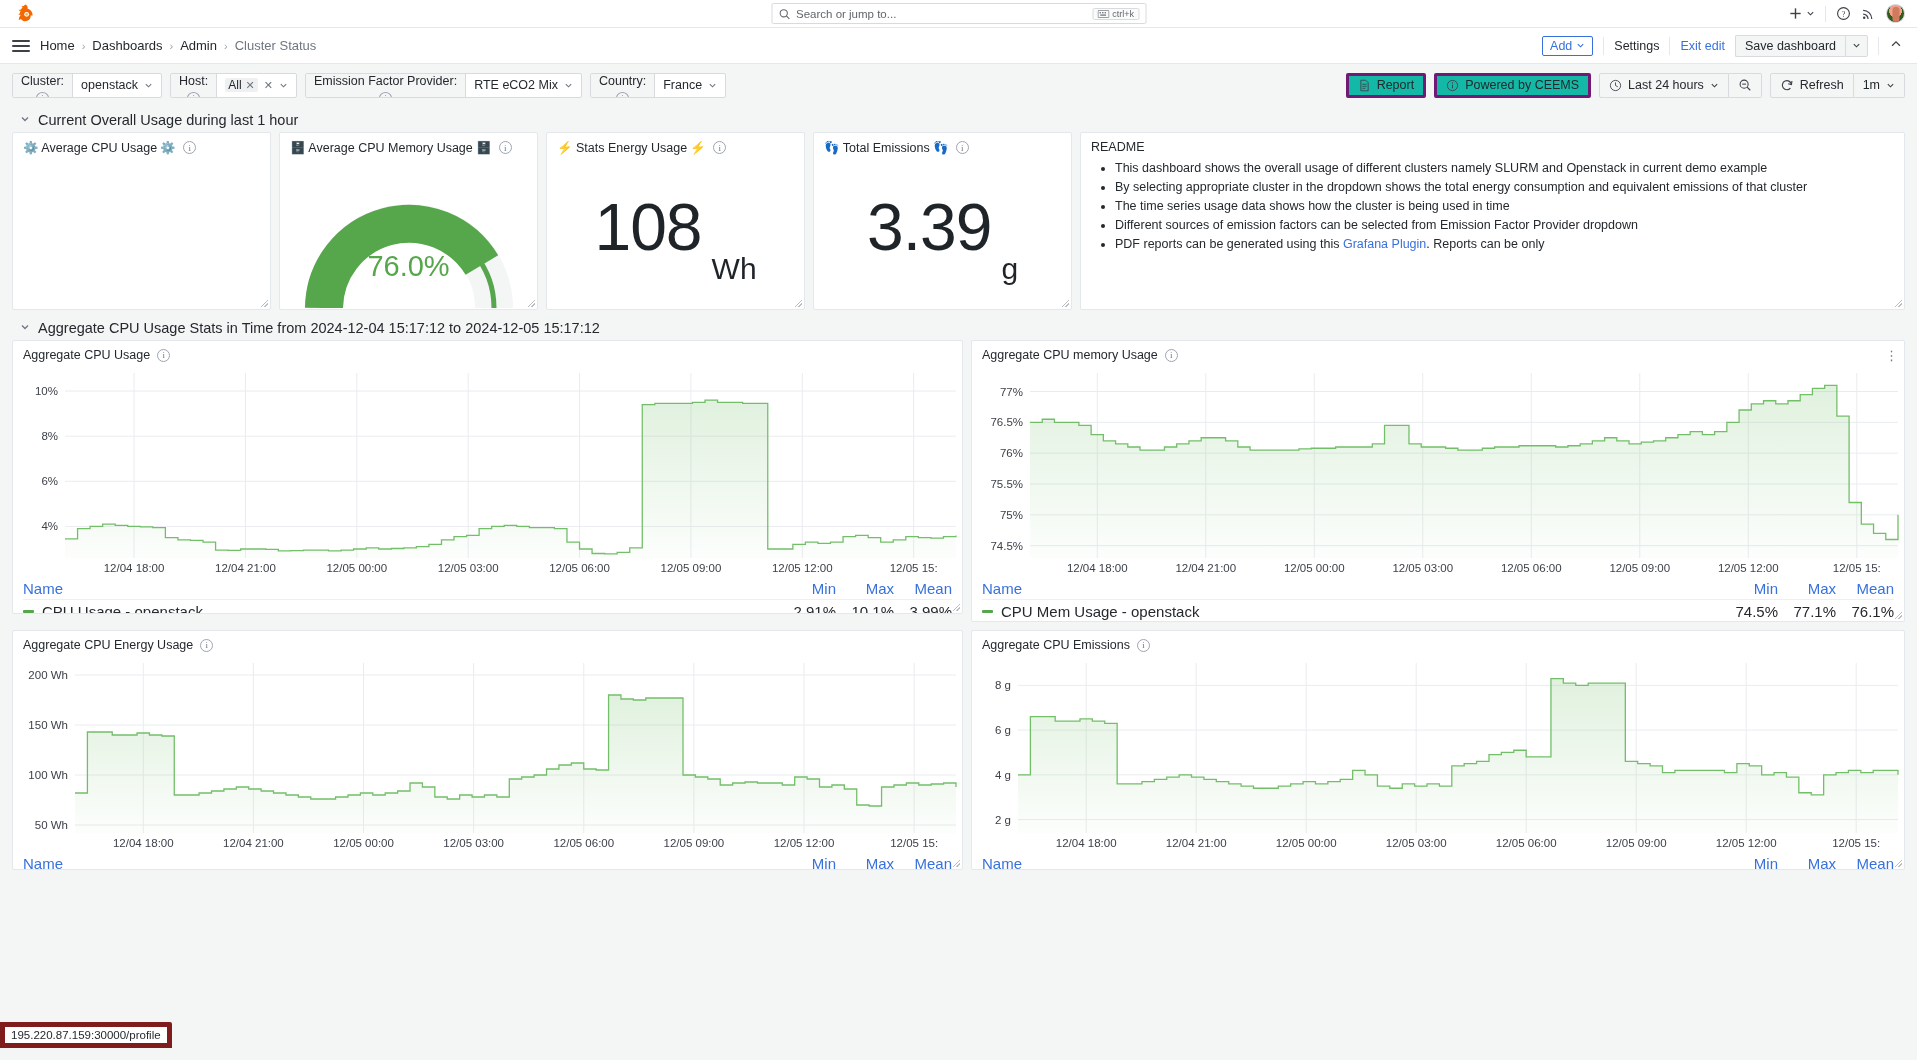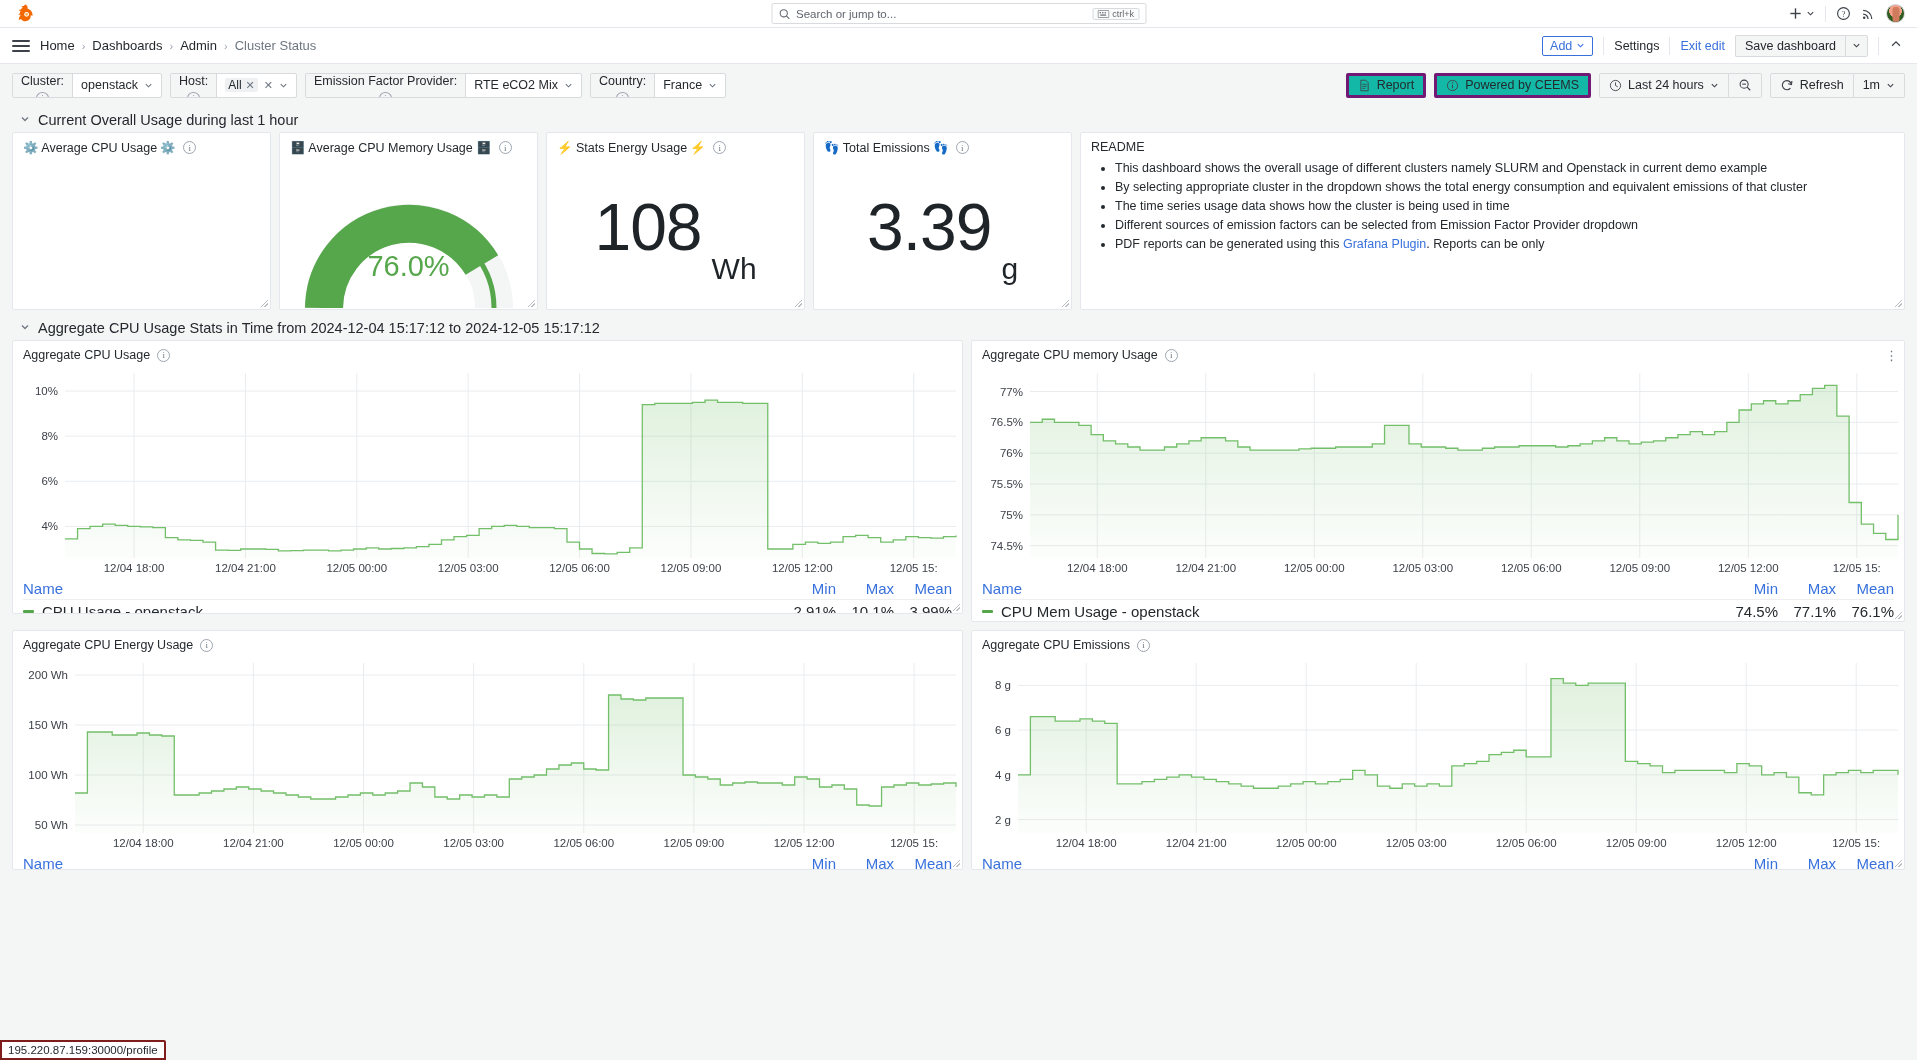--- a/index.html
+++ b/index.html
@@ -138,21 +138,21 @@
   .ts-svg { display:block; width:100%; }
   .legend-table { font-size:15px; padding:0 10px 0 10px;}
   .legend-hdr { display:flex; color:#3871dc; padding:2px 0; }
   .legend-row { display:flex; align-items:center; border-top:1px solid #edeff1; padding:3px 0; color:#24292e;}
   .lg-name { flex:1; display:flex; align-items:center; gap:8px; }
   .lg-swatch { width:11px;height:3px;border-radius:1px;background:#56a64b; display:inline-block;}
   .lg-num { width:58px; text-align:right;}
   .lg-num-hdr { width:58px; text-align:right;}
   
   .statusbar {
-    position:absolute; left:0; bottom:0; background:#fff; border:2px solid #7f1d1d;
+    position:absolute; left:0; bottom:12px; background:#fff; border:5px solid #7f1d1d;
     font-size:11.5px; padding:2px 6px; color:#24292e; border-radius:0 2px 0 0; z-index:30;
   }
 </style>
 </head>
 <body>
 
 <div class="topnav">
   <div class="grafana-logo">
     <svg viewBox="0 0 24 24" width="22" height="22">
       <path d="M12 1.5c-2 0-3.2 1.1-3.6 1.8 -1.1-.2-2.1.2-2.5.6 .4.5.9.9 1.4 1 -.9.6-1.6 1.5-1.9 2.2 -1 0-1.9.5-2.3 1 .6.3 1.3.4 1.9.3 -.5.9-.7 1.8-.7 2.6 -.9.5-1.4 1.4-1.5 2.1 .7 0 1.3-.2 1.8-.5 0 .5.1 1 .2 1.4 -2 1.6-1.6 4.6-1.6 4.6 .7-.6 1.5-1 2.3-1.2 1 1.6 2.8 2.6 4.8 2.6 3.1 0 5.7-2.5 5.7-5.7 0-.3 0-.5-.1-.8h2.3c0-3.6-2.4-6.6-5.7-7.5 .1-.4.2-.8.2-1.2 0-1.8-1.5-3.3-3.3-3.3z" fill="#f46800"></path>

